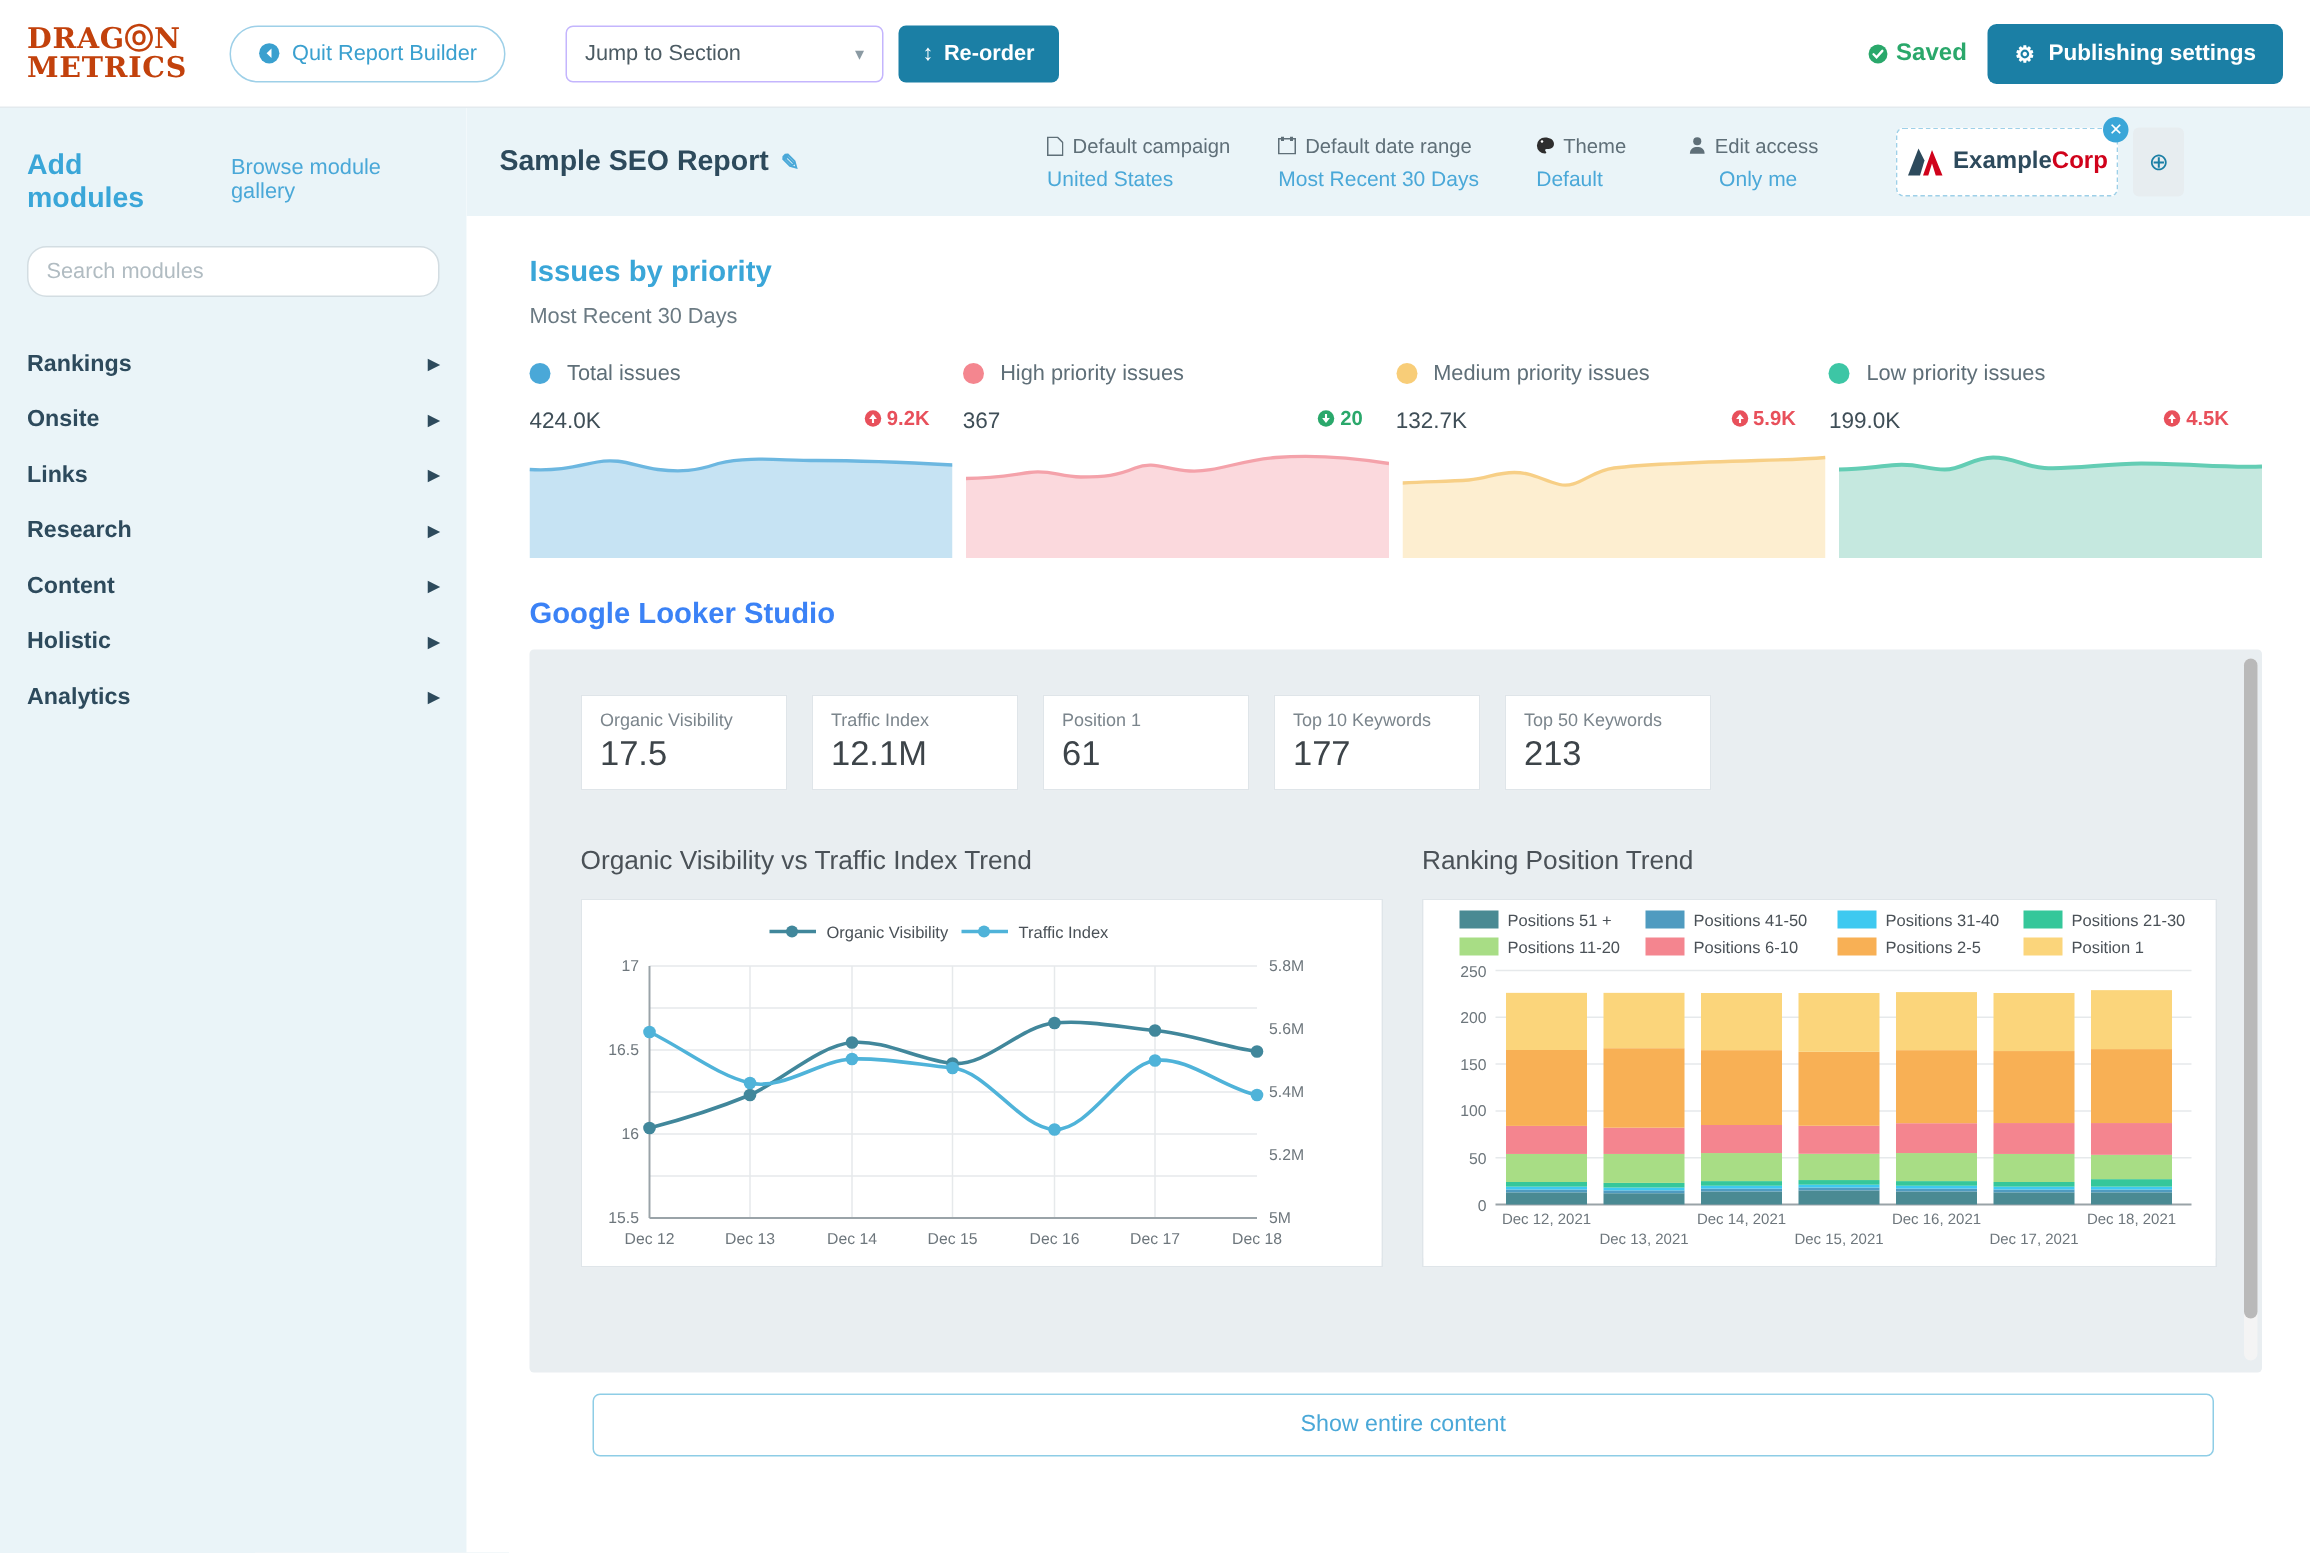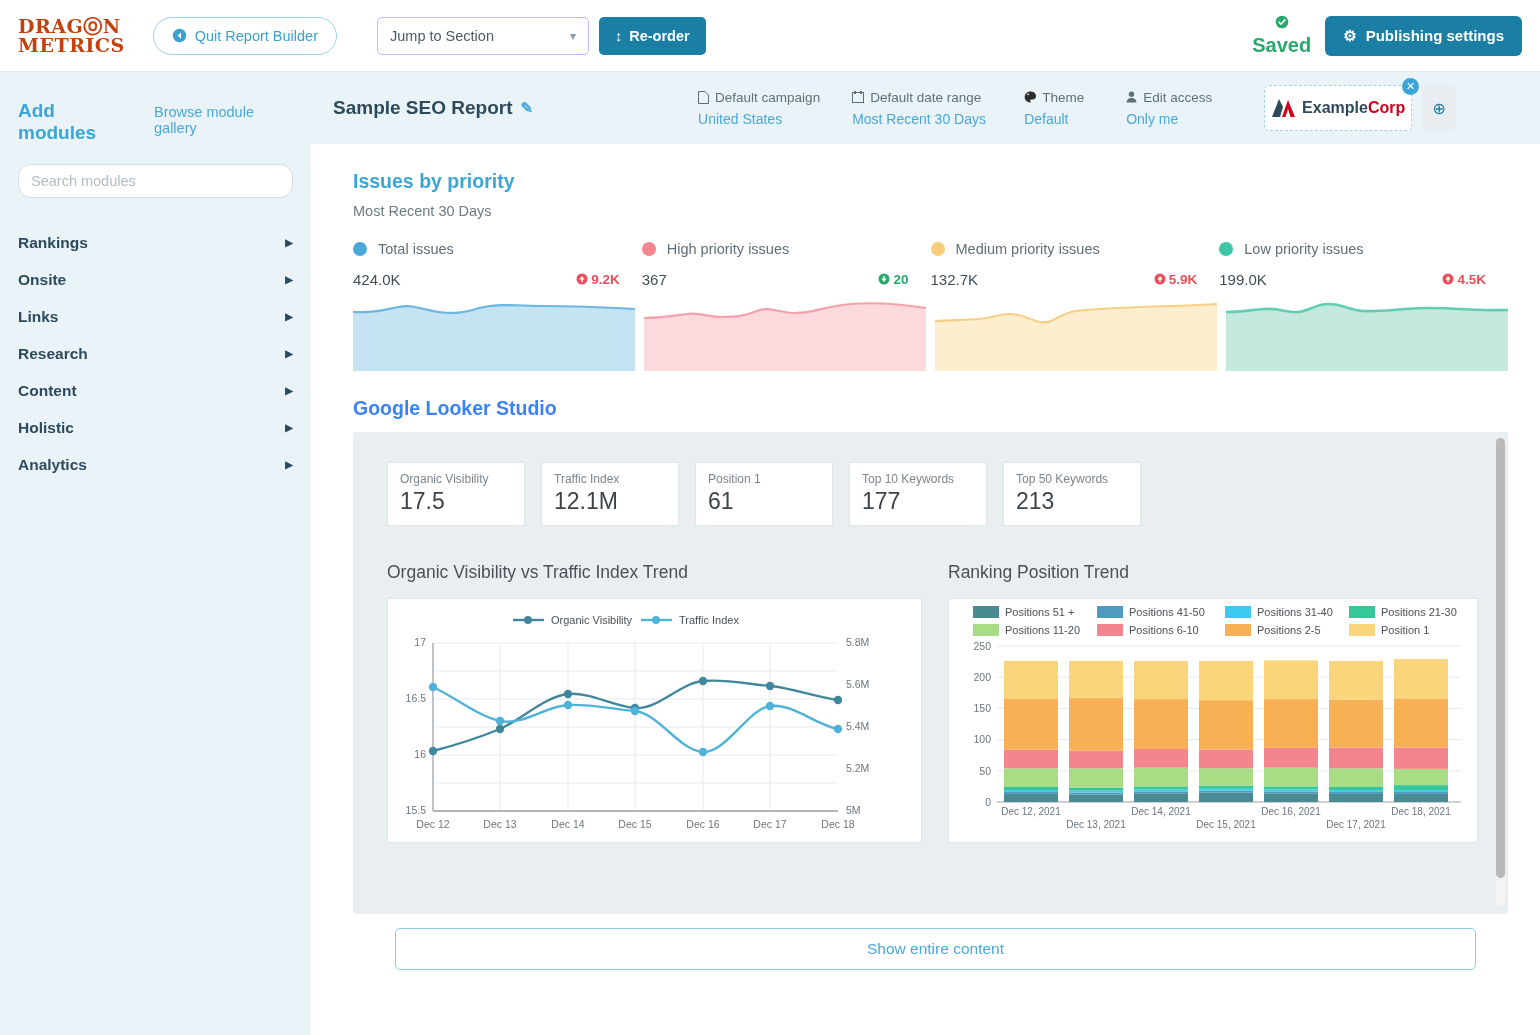--- a/index.html
+++ b/index.html
@@ -52,22 +52,22 @@
     display: inline-flex; align-items: center; gap: 7px;
     height: 38px; padding: 0 16px; margin-left: 10px;
     border: none; border-radius: 5px;
     background: #1b7fa5; color: #fff; font-size: 14.5px;
     font-weight: 600; cursor: pointer; white-space: nowrap;
   }
   .topbar-right {
     margin-left: auto; display: flex; align-items: center; gap: 14px;
   }
   .saved {
-    color: #2aa86b; font-weight: 700; font-size: 20px;
-    display: inline-flex; align-items: center; gap: 5px; flex-direction: column;
+    color: #2aa86b; font-weight: 700; font-size: 16px;
+    display: inline-flex; align-items: center; gap: 5px;
   }
   .btn-pub {
     display: inline-flex; align-items: center; gap: 9px;
     height: 40px; padding: 0 18px;
     border: none; border-radius: 6px;
     background: #1b7fa5; color: #fff; font-size: 15px;
     font-weight: 700; cursor: pointer; white-space: nowrap;
   }
 
   
@@ -324,21 +324,21 @@
         <div class="meta" style="min-width:70px;">
           <div class="mlabel">
             <svg width="12" height="12" viewBox="0 0 12 12">
               <path d="M6 0.6 A5.4 5.4 0 1 0 6 11.4 c1.2 0 1-0.9 0.4-1.5 -0.6-0.6-0.3-1.5 0.6-1.5 h1.6 A3.4 3.4 0 0 0 12 5 C12 2 9.3 0.6 6 0.6 Z" fill="#2e2e2e"></path>
               <circle cx="4" cy="3.3" r="0.85" fill="#fff"></circle>
             </svg>
             <span>Theme</span>
           </div>
           <div class="mval">Default</div>
         </div>
-        <div class="meta" style="min-width:92px;">
+        <div class="meta" style="min-width:92px;text-align:center;">
           <div class="mlabel">
             <svg width="11" height="12" viewBox="0 0 11 12">
               <circle cx="5.5" cy="3.2" r="2.7" fill="#5f6f78"></circle>
               <path d="M0.6 11.5 C0.6 8.2 3 7 5.5 7 s4.9 1.2 4.9 4.5 z" fill="#5f6f78"></path>
             </svg>
             <span>Edit access</span>
           </div>
           <div class="mval">Only me</div>
         </div>
 

